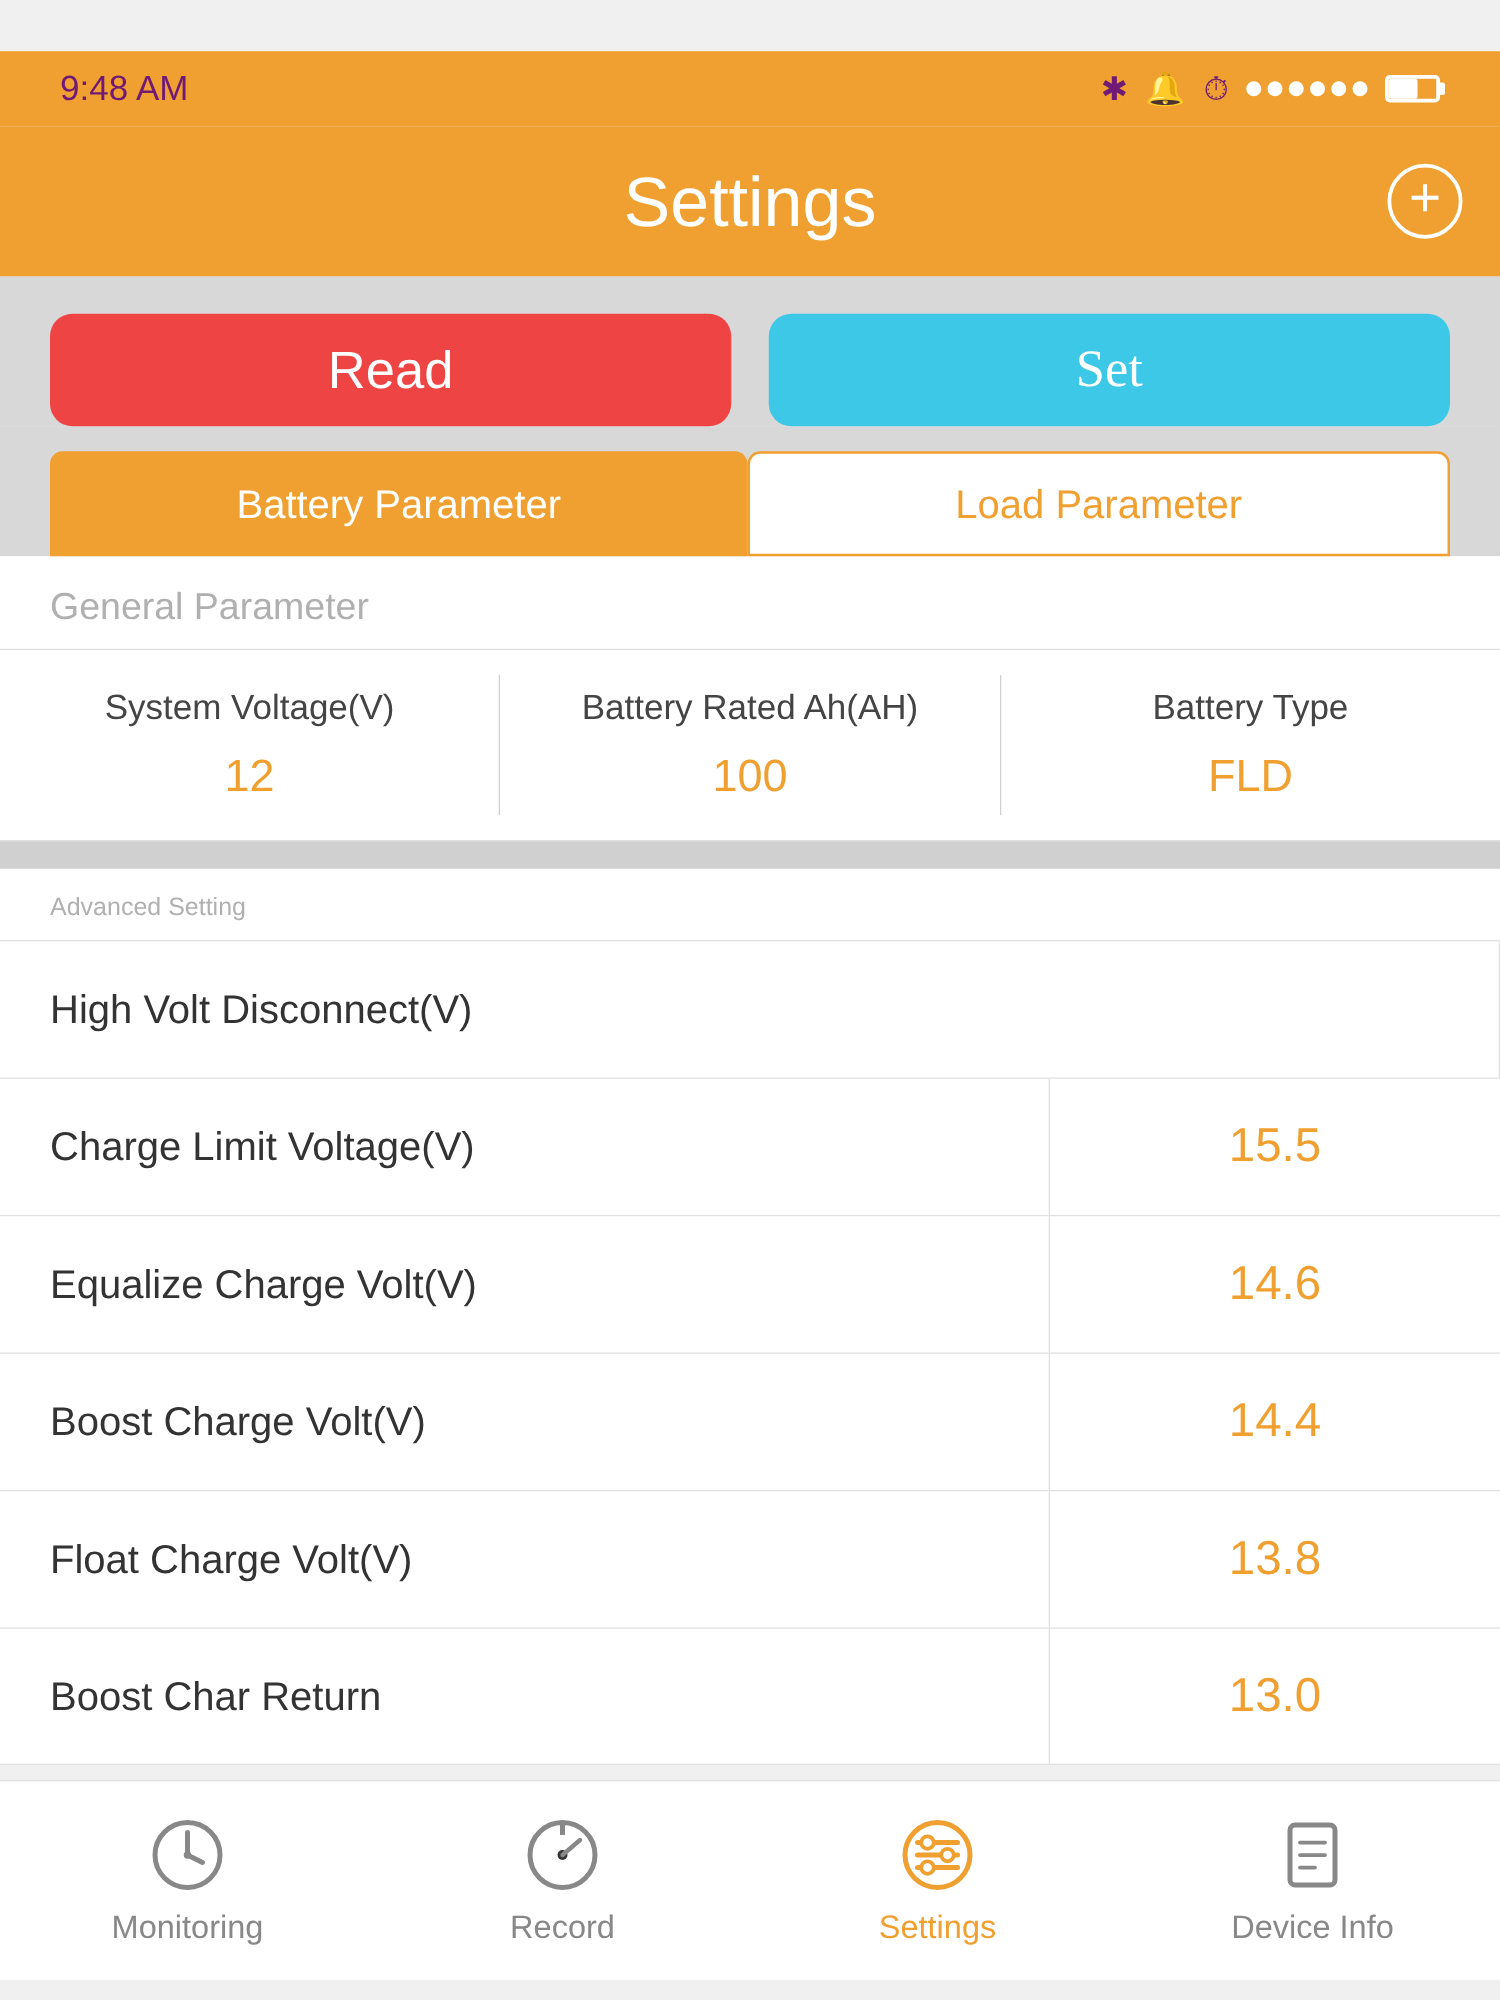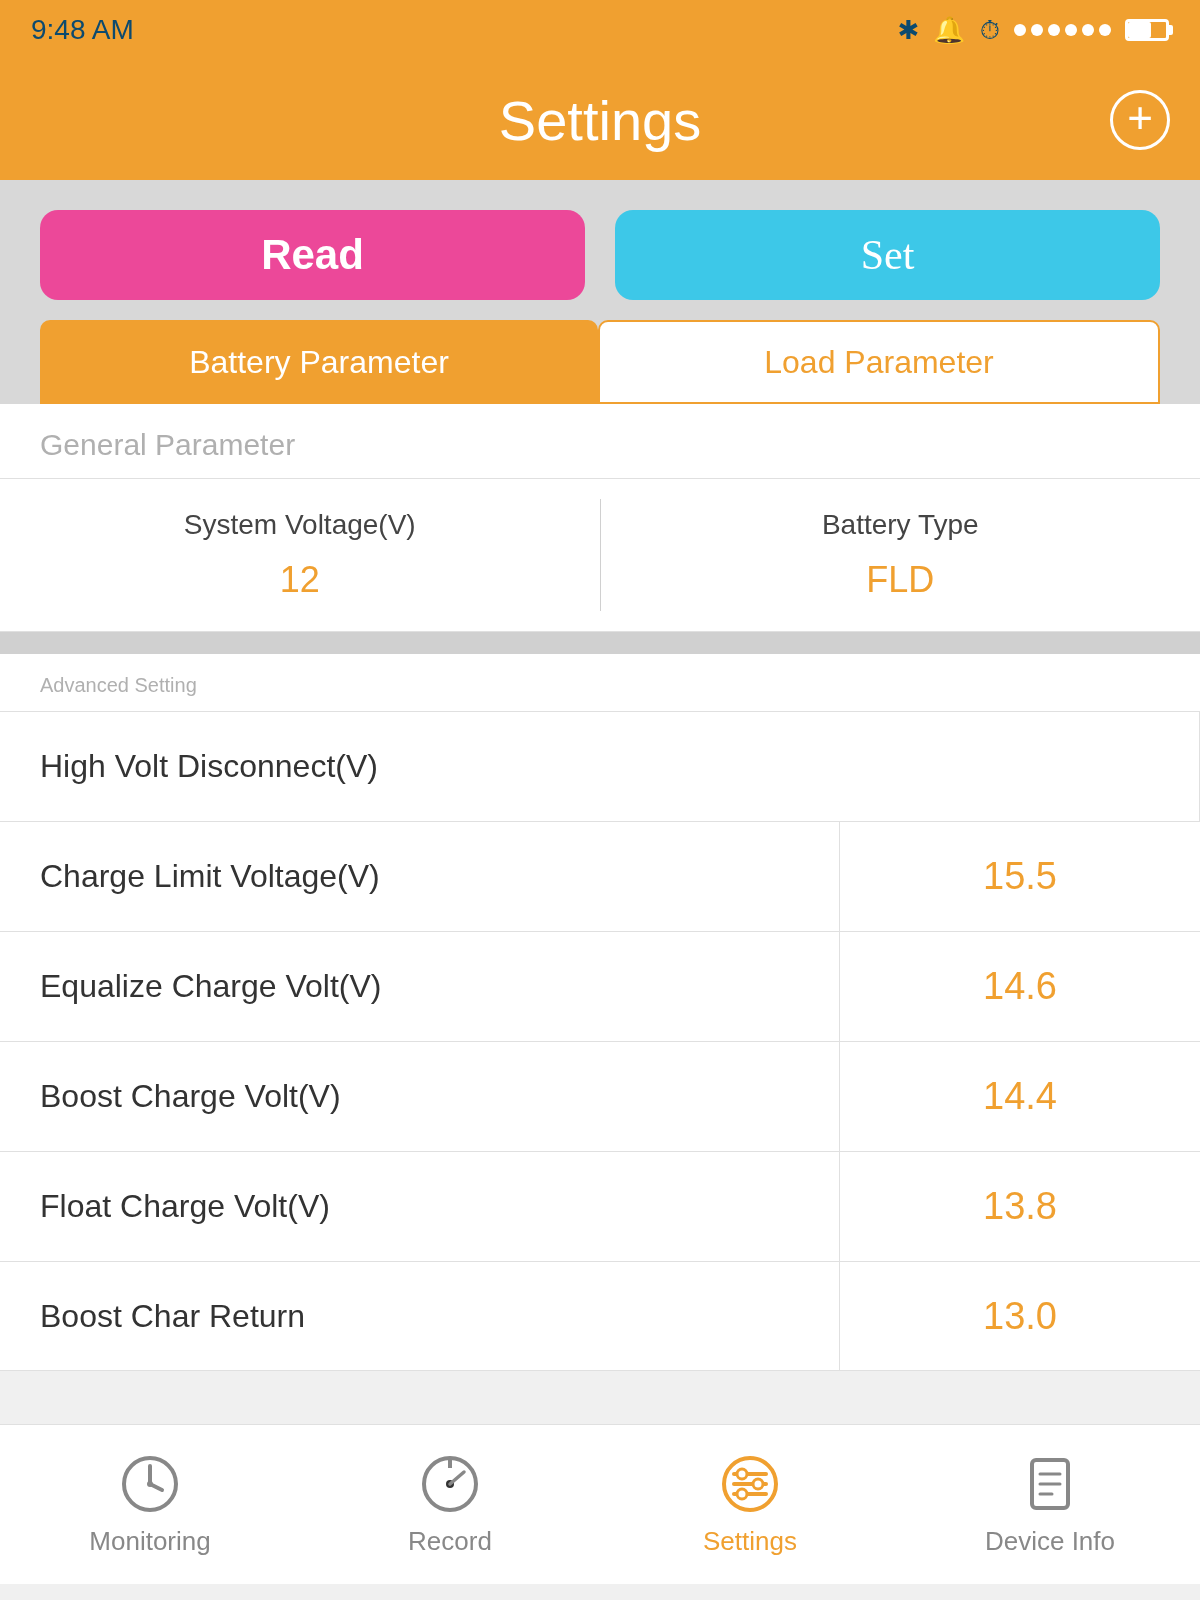--- a/index.html
+++ b/index.html
@@ -12,24 +12,25 @@
       position: relative;
     }
 
     
     #status-bar {
       background: #f0a030;
       height: 60px;
       display: flex;
       align-items: center;
       justify-content: space-between;
-      padding: 0 31px;
-      color: #0c4a6e;
+      padding: 0 48px;
+      color: #701a75;
       font-size: 28px;
       font-weight: 500;
+      margin-top: 41px;
     }
     .status-right {
       display: flex;
       align-items: center;
       gap: 14px;
     }
     .status-icon {
       font-size: 26px;
     }
     .battery-dots {
@@ -87,21 +88,21 @@
     }
     .action-btn {
       flex: 1;
       height: 90px;
       border-radius: 18px;
       border: none;
       font-size: 42px;
       color: white;
       cursor: pointer;
     }
-    .btn-read { background: #ec4899; font-weight: bold; }
+    .btn-read { background: #ef4444; }
     .btn-set { background: #3dc8e8; font-family: Liberation Serif, serif; }
 
     
     #tab-selector {
       background: #d8d8d8;
       padding: 20px 40px 0 40px;
       display: flex;
       gap: 0;
     }
     .tab-item {
@@ -288,20 +289,24 @@
 <div id="main-content">
 
   <div class="section-label">General Parameter</div>
 
   <div id="general-param-row">
     <div class="param-col">
       <div class="param-label">System Voltage(V)</div>
       <div class="param-value">12</div>
     </div>
     <div class="param-col">
+      <div class="param-label">Battery Rated Ah(AH)</div>
+      <div class="param-value">100</div>
+    </div>
+    <div class="param-col">
       <div class="param-label">Battery Type</div>
       <div class="param-value">FLD</div>
     </div>
   </div>
 
   <div class="gray-divider"></div>
 
   <div id="advanced-setting-label" class="section-label">Advanced Setting</div>
 
   <div>

